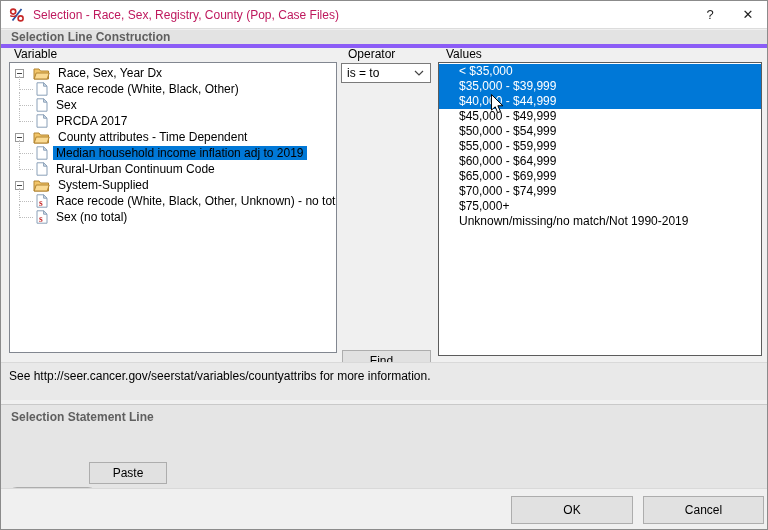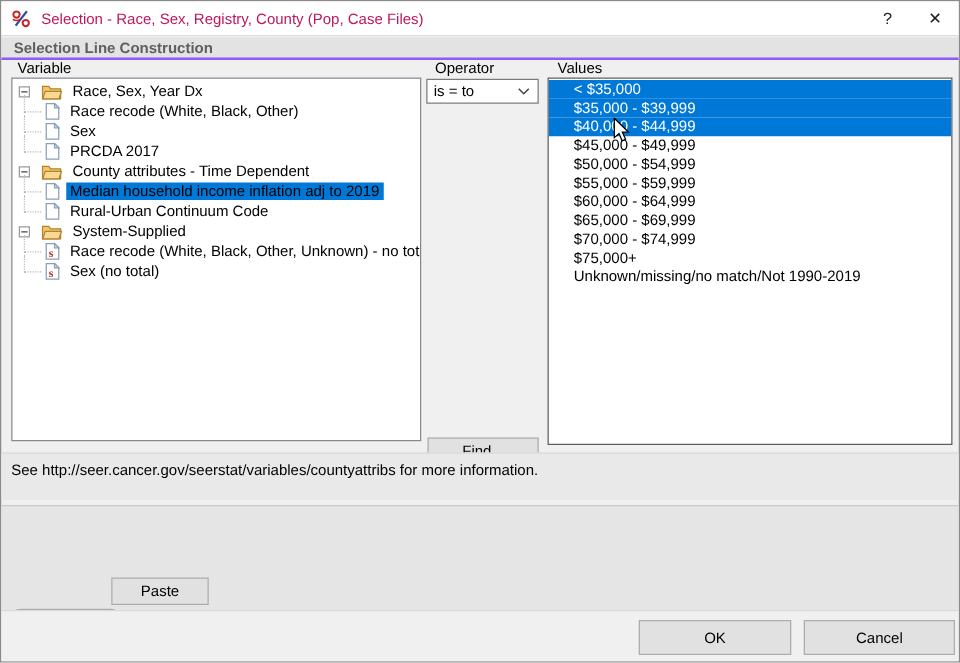--- a/index.html
+++ b/index.html
@@ -16,21 +16,21 @@
   .app-icon { width: 16px; height: 16px; margin: 0 8px 0 8px; flex: 0 0 auto; }
   .title-text { font-size: 12px; color: #be185d; }
   .tb-buttons { margin-left: auto; display: flex; height: 100%; }
   .tb-btn { width: 38px; height: 100%; display: flex; align-items: center; justify-content: center;
             font-size: 13px; color: #222; cursor: default; }
 
   
   .band { position: absolute; left: 0; width: 100%; background: #e3e3e3;
           color: #5f5f5f; font-weight: bold; padding-left: 10px;
           display: flex; align-items: center; }
-  .band-construction { top: 29px; height: 18px; border-bottom: 2px solid #8b5cf6; }
+  .band-construction { top: 29px; height: 18px; border-bottom: 4px solid #8b5cf6; }
 
   .col-label { position: absolute; top: 46px; font-size: 12px; color: #000; }
   .lbl-variable { left: 13px; }
   .lbl-operator { left: 347px; }
   .lbl-values   { left: 445px; }
 
   
   .tree-box { position: absolute; left: 8px; top: 61px; width: 328px; height: 291px;
               background: #fff; border: 1px solid #828790; overflow: hidden; padding-top: 2px; }
   .tree-row { height: 16px; display: flex; align-items: center; white-space: nowrap; }
@@ -219,20 +219,21 @@
       <div class="value-row">Unknown/missing/no match/Not 1990-2019</div>
     </div>
 
   <div class="btn btn-find">Find...</div>
 
   <div class="info-band">
     <span>See http://seer.cancer.gov/seerstat/variables/countyattribs for more information.</span>
   </div>
 
   <div class="stmt-section">
+    <div class="stmt-header">Selection Statement Line</div>
   </div>
 
   <div class="btn btn-copy">Copy</div>
   <div class="btn btn-paste">Paste</div>
 
   <div class="bottom-band"></div>
   <div class="btn btn-ok">OK</div>
   <div class="btn btn-cancel">Cancel</div>
 
   <svg class="cursor-overlay" width="18" height="20" viewBox="0 0 12 18">

